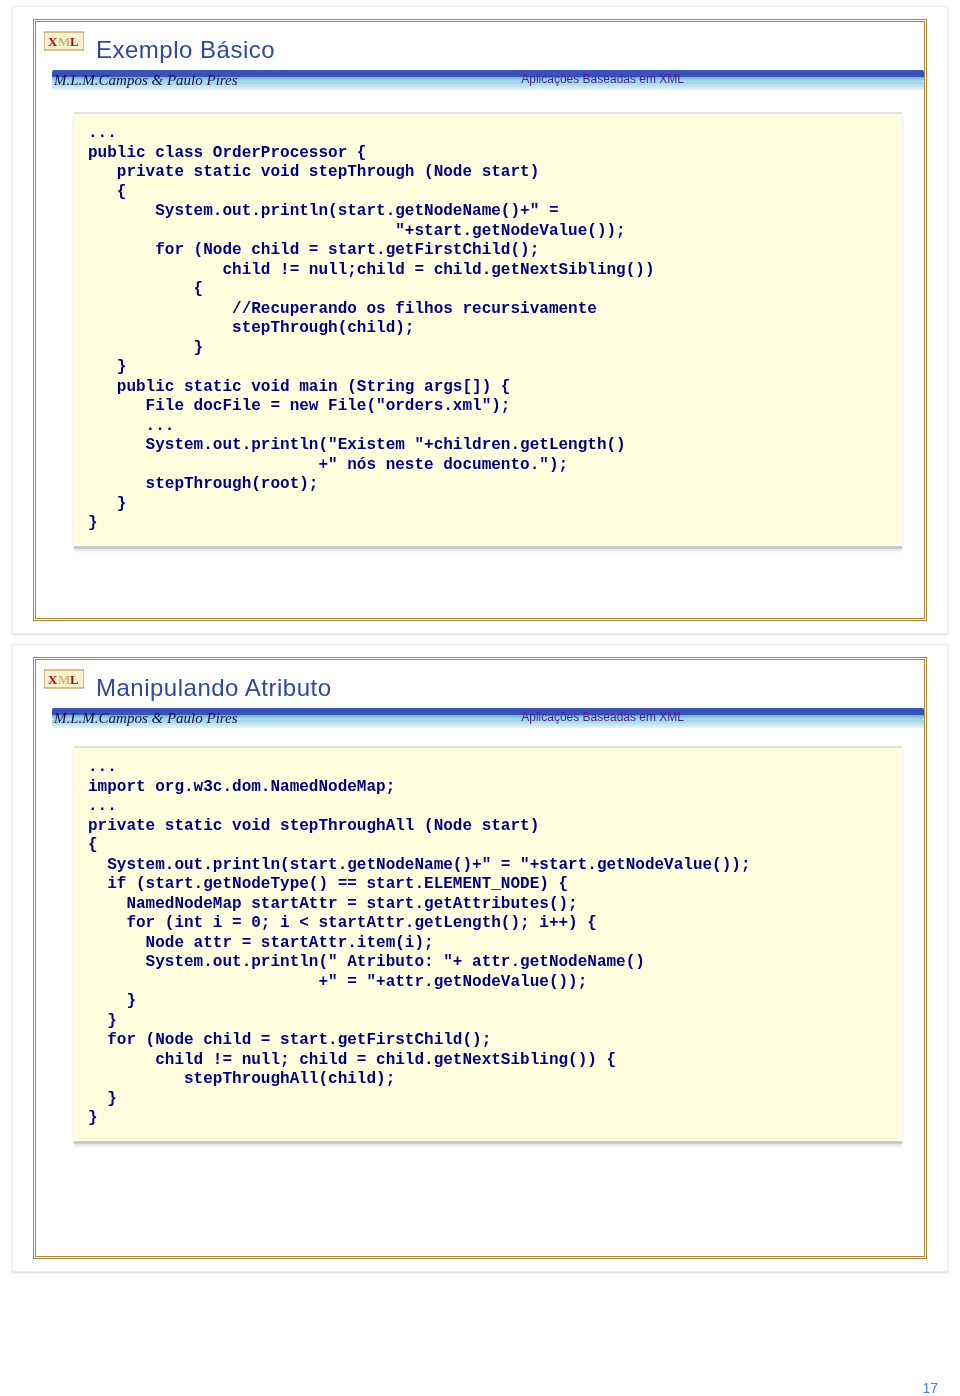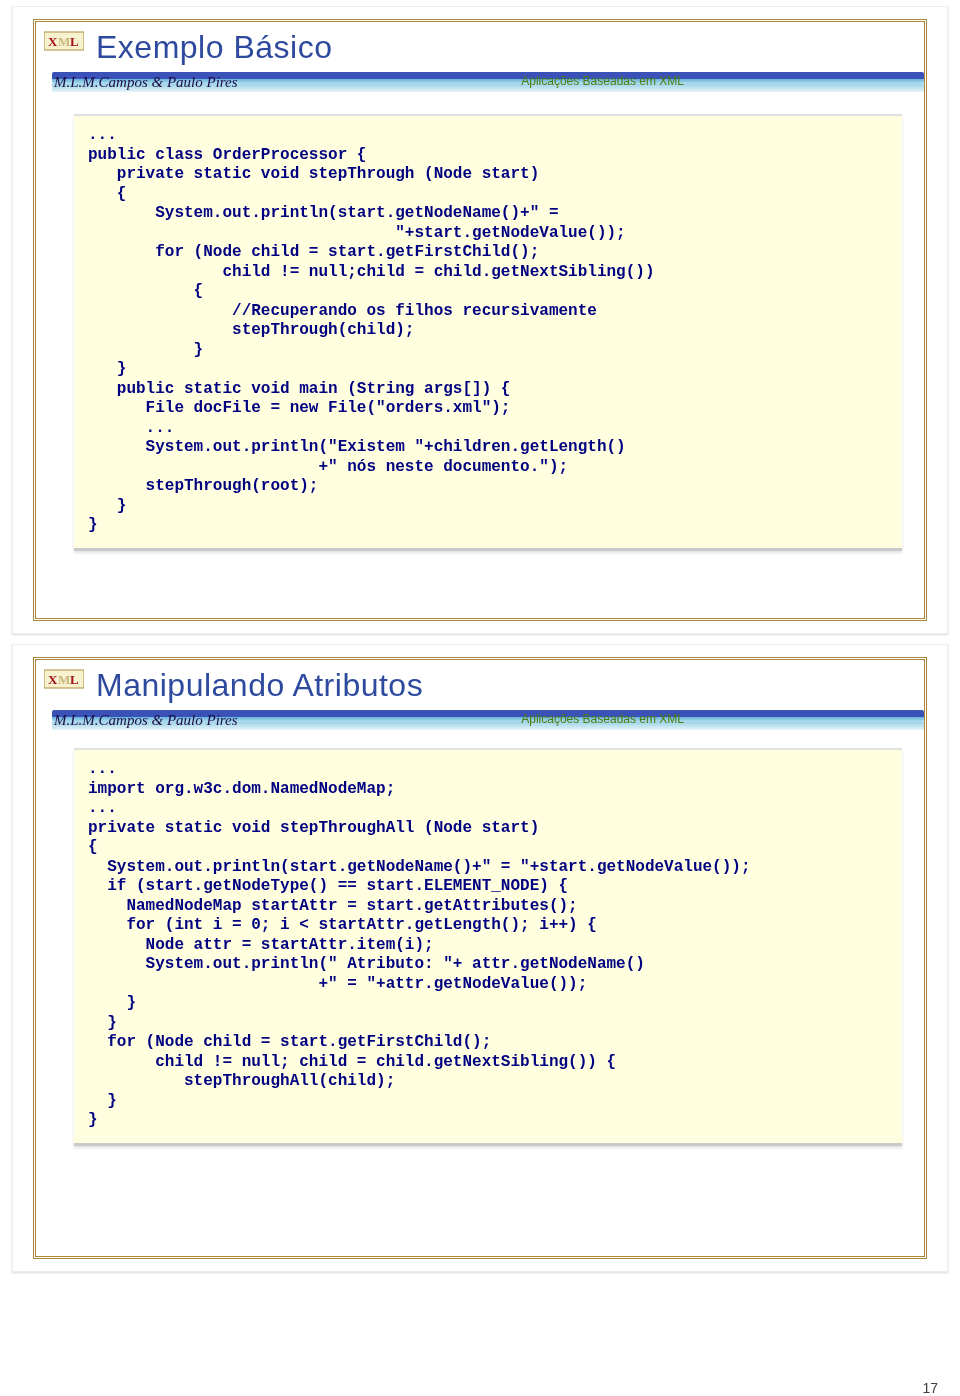--- a/index.html
+++ b/index.html
@@ -45,21 +45,21 @@
   .xml-icon {
     width: 40px; height: 32px;
     display: inline-block;
   }
   .xml-icon svg { width: 40px; height: 32px; }
   .title-text {
     font-family: Verdana, Arial, sans-serif;
     letter-spacing: 0.5px;
     font-weight: 400;
   }
-  .title-text.blue { color: #2e4a9e; font-size: 32px; }
+  .title-text.blue { color: #2e4a9e; font-size: 24px; }
 
   .author-bar {
     position: relative;
     margin-top: -2px;
     height: 32px;
   }
   .bar-blue {
     position: absolute;
     left: 8px; right: 0px; top: 8px; height: 12px;
     background: linear-gradient(to bottom, #3a52b8 0%, #3a52b8 60%, #6ab4d9 60%, #b6e0ee 100%);
@@ -77,21 +77,21 @@
     font-style: italic;
     font-size: 15px;
     color: #1c0b46;
     z-index: 2;
   }
   .bar-right {
     position: absolute;
     right: 240px; top: 10px;
     font-family: Arial, sans-serif;
     font-size: 12px;
-    color: #4d7c0f;
+    color: #4c1d95;
     z-index: 2;
   }
 
   .code-box {
     margin: 18px 22px 0 38px;
     background: #fff;
     border-top: 2px solid #e0e0e0;
     border-bottom: 3px solid #c9c9c9;
     box-shadow: 0 2px 3px rgba(0,0,0,0.12);
   }
@@ -107,21 +107,21 @@
     color: #000080;
     white-space: pre;
     line-height: 1.22;
   }
 
   .pg-num {
     position: absolute;
     right: 22px;
     bottom: 6px;
     font-size: 14px;
-    color: #404040;
+    color: #3b82f6;
   }
 </style>
 </head>
 <body>
 
 <div class="page">
 
   <div class="slide slide-1">
     <div class="inner-frame">
       <div class="title-row">
@@ -177,21 +177,21 @@
       <div class="title-row">
         <div class="title-line">
           <span class="xml-icon">
             <svg viewBox="0 0 40 32">
               <rect x="0" y="6" width="40" height="18" fill="#f6f1cf" stroke="#b58a3c" stroke-width="1"></rect>
               <text x="4" y="20" font-family="Times, serif" font-size="13" font-weight="bold" fill="#a60f1c">X</text>
               <text x="14" y="20" font-family="Times, serif" font-size="13" font-weight="bold" fill="#9f7c2a" fill-opacity="0.5">M</text>
               <text x="26" y="20" font-family="Times, serif" font-size="13" font-weight="bold" fill="#a60f1c">L</text>
             </svg>
           </span>
-          <span class="title-text blue">Manipulando Atributos</span>
+          <span class="title-text blue">Manipulando Atributo</span>
         </div>
         <div class="author-bar">
           <div class="bar-blue"></div>
           <div class="bar-sub"></div>
           <div class="bar-author">M.L.M.Campos &amp; Paulo Pires</div>
           <div class="bar-right">Aplicações Baseadas em XML</div>
         </div>
       </div>
 
       <div class="code-box" style="margin-top:14px;">

